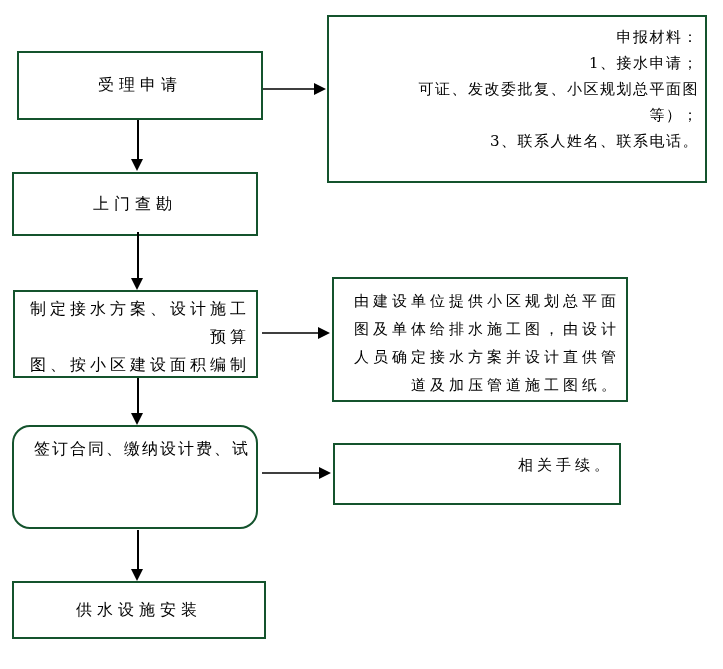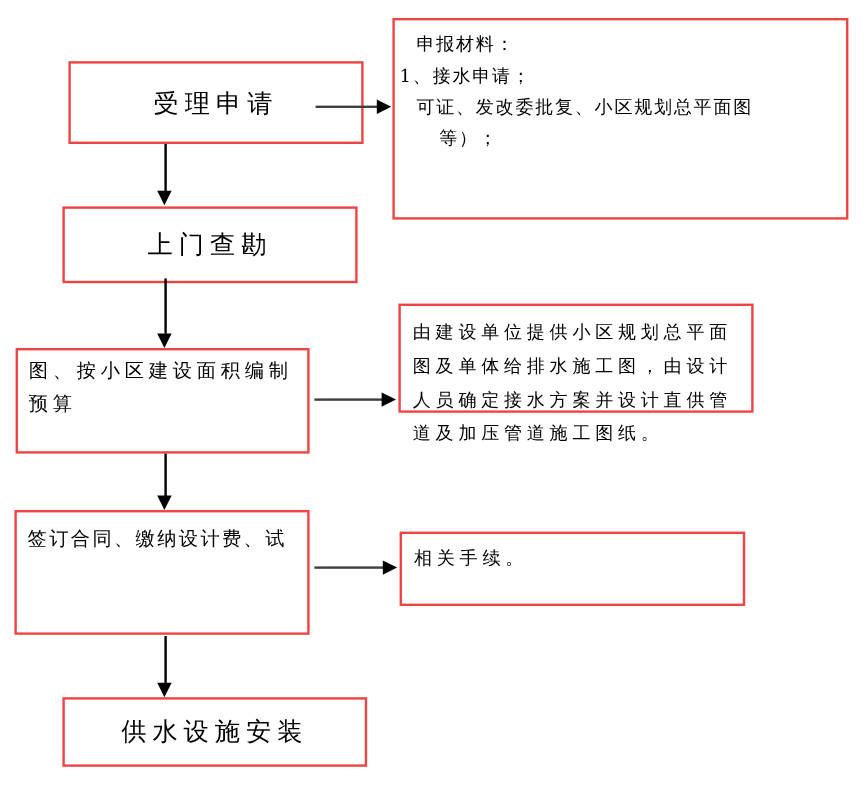--- a/index.html
+++ b/index.html
@@ -8,37 +8,37 @@
     width: 723px;
     height: 669px;
     background: #ffffff;
     color: #000000;
     font-family: "DejaVu Serif", "Liberation Serif", serif;
     overflow: hidden;
   }
   .box {
     position: absolute;
     box-sizing: border-box;
-    border: 2px solid #ef4444;
+    border: 2px solid #14532d;
     background: #ffffff;
+    text-align: right;
   }
   
   .cbox {
     display: flex;
     align-items: center;
     justify-content: center;
-    font-size: 21px;
+    font-size: 16px;
     letter-spacing: 5px;
-    margin-left: 40px;
   }
   
   .tbox { font-size: 15px; }
   .ln { white-space: nowrap; overflow: hidden; }
   .b3 { padding: 3px 6px 0 9px;  line-height: 28px; font-size: 16px; letter-spacing: 4px; }
-  .b4 { padding: 7px 6px 0 9px;  line-height: 30px; font-size: 16px; letter-spacing: 2px; }
+  .b4 { padding: 7px 6px 0 9px;  line-height: 30px; font-size: 16px; letter-spacing: 2px; border-radius: 18px; }
   .r1 { padding: 7px 6px 0 4px;  line-height: 26px; letter-spacing: 1.5px; }
   .r1 .ind1 { padding-left: 14px; }
   .r1 .ind2 { padding-left: 33px; }
   .r2 { padding: 8px 6px 0 10px; line-height: 28px; letter-spacing: 4px; }
   .r3 { padding: 7px 6px 0 10px; line-height: 26px; letter-spacing: 4px; }
   
   .vshaft { position: absolute; width: 2px; background: #000000; }
   .vhead  { position: absolute; width: 0; height: 0;
             border-left: 6px solid transparent; border-right: 6px solid transparent;
             border-top: 12px solid #000000; }
@@ -54,40 +54,42 @@
 
   <div class="box cbox" style="left:17px;top:51px;width:246px;height:69px">
     <span>受理申请</span>
   </div>
 
   <div class="box cbox" style="left:12px;top:172px;width:246px;height:64px">
     <span>上门查勘</span>
   </div>
 
   <div class="box tbox b3" style="left:13px;top:290px;width:245px;height:88px">
+    <div class="ln">制定接水方案、设计施工</div>
+    <div class="ln">预算</div>
     <div class="ln">图、按小区建设面积编制</div>
-    <div class="ln">预算</div>
   </div>
 
   <div class="box tbox b4" style="left:12px;top:425px;width:246px;height:104px">
     <div class="ln">签订合同、缴纳设计费、试</div>
   </div>
 
   <div class="box cbox" style="left:12px;top:581px;width:254px;height:58px">
     <span>供水设施安装</span>
   </div>
 
   <div class="box tbox r1" style="left:327px;top:15px;width:380px;height:168px">
     <div class="ln ind1">申报材料：</div>
     <div class="ln">1、接水申请；</div>
     <div class="ln ind1">可证、发改委批复、小区规划总平面图</div>
     <div class="ln ind2">等）；</div>
+    <div class="ln">3、联系人姓名、联系电话。</div>
   </div>
 
-  <div class="box tbox r2" style="left:332px;top:253px;width:296px;height:91px">
+  <div class="box tbox r2" style="left:332px;top:277px;width:296px;height:125px">
     <div class="ln">由建设单位提供小区规划总平面</div>
     <div class="ln">图及单体给排水施工图，由设计</div>
     <div class="ln">人员确定接水方案并设计直供管</div>
     <div class="ln">道及加压管道施工图纸。</div>
   </div>
 
   <div class="box tbox r3" style="left:333px;top:443px;width:288px;height:62px">
     <div class="ln">相关手续。</div>
   </div>
 

